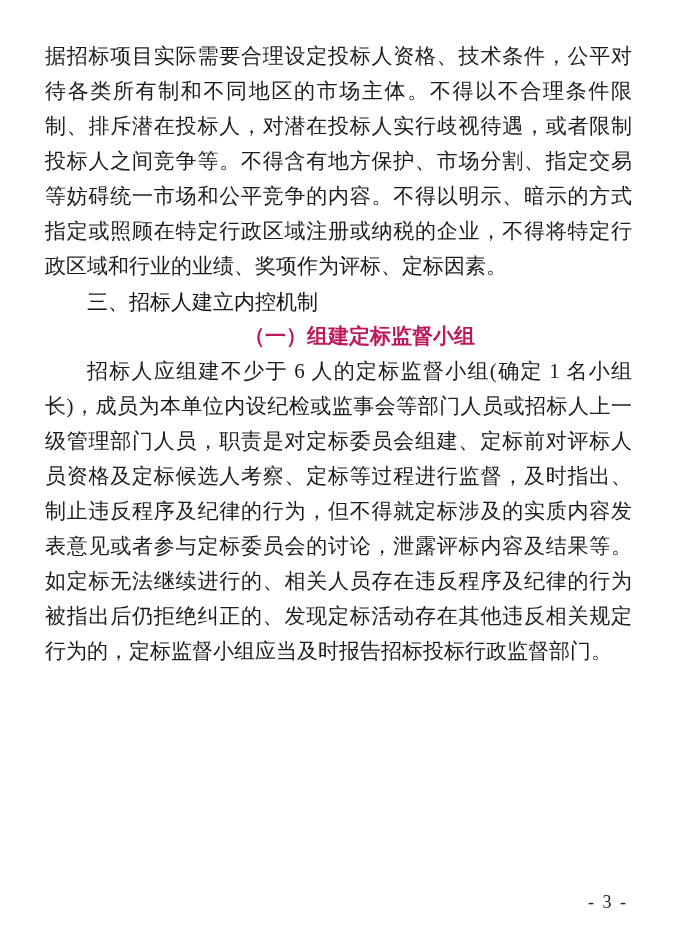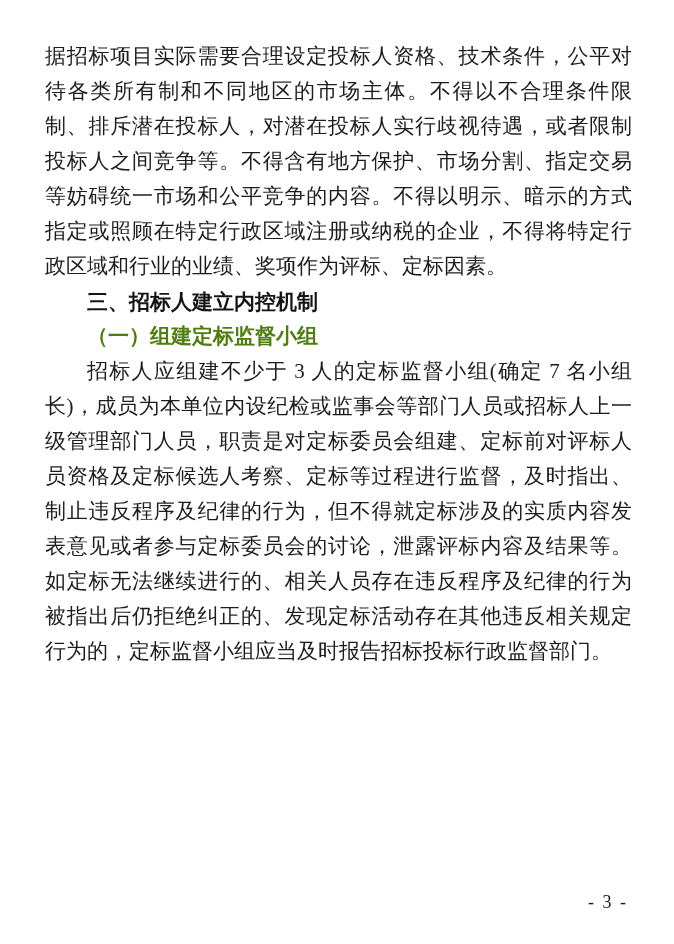--- a/index.html
+++ b/index.html
@@ -28,33 +28,34 @@
     color: #1c1c1e;
     word-break: break-all;
     font-family: Liberation Serif, serif;
   }
 
   .indent-2em { text-indent: 2em; }
 
   .heading-hei {
     font-size: 21px;
     line-height: 35px;
-    font-weight: bold;
+    font-weight: normal;
     text-indent: 2em;
     color: #141416;
     font-family: "Liberation Sans", "DejaVu Sans", sans-serif;
   }
 
   .heading-kai {
     font-size: 21px;
     line-height: 35px;
     font-weight: 600;
     text-indent: 2em;
-    color: #4d7c0f;
+    color: #be185d;
     font-family: "Liberation Serif", "DejaVu Serif", serif;
+    text-align: center;
   }
 
   .page-footer {
     position: absolute;
     top: 890px;
     right: 46px;
     font-size: 18px;
     line-height: 24px;
     letter-spacing: 2px;
     color: #1c1c1e;
@@ -65,18 +66,18 @@
 <body>
 
 <div class="page">
 
   <p class="body-para">据招标项目实际需要合理设定投标人资格、技术条件，公平对待各类所有制和不同地区的市场主体。不得以不合理条件限制、排斥潜在投标人，对潜在投标人实行歧视待遇，或者限制投标人之间竞争等。不得含有地方保护、市场分割、指定交易等妨碍统一市场和公平竞争的内容。不得以明示、暗示的方式指定或照顾在特定行政区域注册或纳税的企业，不得将特定行政区域和行业的业绩、奖项作为评标、定标因素。</p>
 
   <h2 class="heading-hei">三、招标人建立内控机制</h2>
 
   <h3 class="heading-kai">（一）组建定标监督小组</h3>
 
-  <p class="body-para indent-2em">招标人应组建不少于 3 人的定标监督小组(确定 7 名小组长)，成员为本单位内设纪检或监事会等部门人员或招标人上一级管理部门人员，职责是对定标委员会组建、定标前对评标人员资格及定标候选人考察、定标等过程进行监督，及时指出、制止违反程序及纪律的行为，但不得就定标涉及的实质内容发表意见或者参与定标委员会的讨论，泄露评标内容及结果等。如定标无法继续进行的、相关人员存在违反程序及纪律的行为被指出后仍拒绝纠正的、发现定标活动存在其他违反相关规定行为的，定标监督小组应当及时报告招标投标行政监督部门。</p>
+  <p class="body-para indent-2em">招标人应组建不少于 6 人的定标监督小组(确定 1 名小组长)，成员为本单位内设纪检或监事会等部门人员或招标人上一级管理部门人员，职责是对定标委员会组建、定标前对评标人员资格及定标候选人考察、定标等过程进行监督，及时指出、制止违反程序及纪律的行为，但不得就定标涉及的实质内容发表意见或者参与定标委员会的讨论，泄露评标内容及结果等。如定标无法继续进行的、相关人员存在违反程序及纪律的行为被指出后仍拒绝纠正的、发现定标活动存在其他违反相关规定行为的，定标监督小组应当及时报告招标投标行政监督部门。</p>
 
 
   <div class="page-footer">- 3 -</div>
 
 </div>
 
 </body></html>

